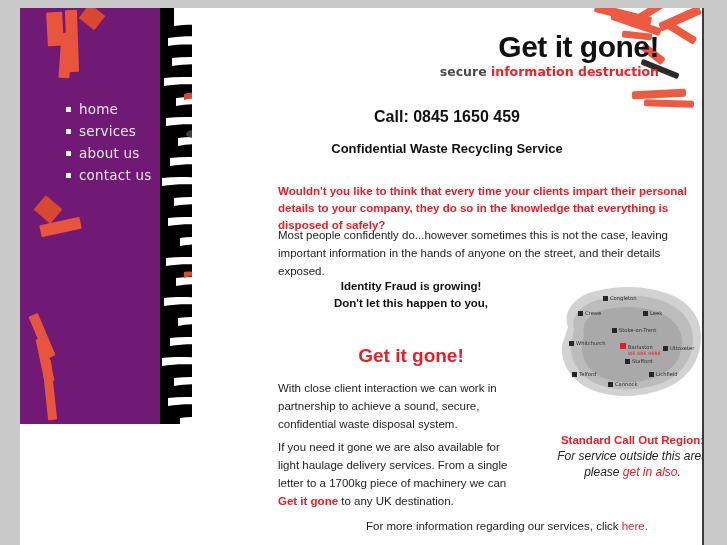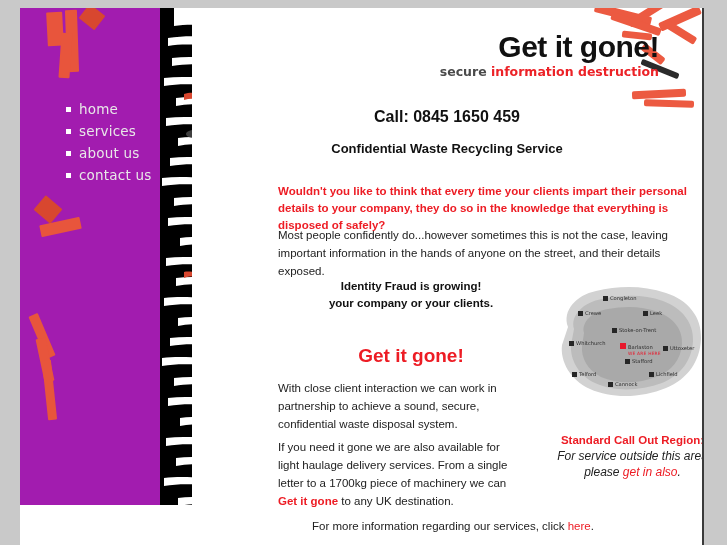--- a/index.html
+++ b/index.html
@@ -32,22 +32,22 @@
     border-right: 2px solid #3a3a3a;
     box-sizing: border-box;
   }
 
   
   #sidebar {
     position: absolute;
     left: 0px;
     top: 0px;
     width: 172px;
-    height: 497px;
-    background: #a21caf;
+    height: 416px;
+    background: #701a75;
     overflow: hidden;
   }
 
   
   #torn {
     position: absolute;
     left: 140px;
     top: 0px;
     width: 110px;
     height: 537px;
@@ -288,21 +288,21 @@
     color: #ed1c24;
     font-style: italic;
   }
 
   
   #footer {
     position: absolute;
     left: 120px;
     top: 512px;
     width: 390px;
-    text-align: left;
+    text-align: center;
     font-size: 11.5px;
     color: #222222;
   }
   #footer .link-red { font-style: normal; }
 </style>
 </head>
 <body>
 
 <div id="root">
   <div id="page">
@@ -394,21 +394,21 @@
       </div>
 
       <div id="call-line">Call: 0845 1650 459</div>
       <div id="service-line">Confidential Waste Recycling Service</div>
 
       <div id="lead">Wouldn't you like to think that every time your clients impart their personal details to your company, they do so in the knowledge that everything is disposed of safely?</div>
       <div id="para1">Most people confidently do...however sometimes this is not the case, leaving important information in the hands of anyone on the street, and their details exposed.</div>
 
       <div id="fraud">
         <div>Identity Fraud is growing!</div>
-        <div>your company or your clients.</div>
+        <div>Don't let this happen to you,</div>
       </div>
 
       <div id="gig-heading">Get it gone!</div>
 
       <div id="para2">With close client interaction we can work in partnership to achieve a sound, secure, confidential waste disposal system.</div>
 
       <div id="para3"><span>If you need it gone we are also available for light haulage delivery services. From a single letter to a 1700kg piece of machinery we can </span><span class="inline-red">Get it gone</span><span> to any UK destination.</span></div>
 
       <div id="map-wrap">
         <svg id="map-svg" width="160" height="125" viewBox="0 0 160 125" xmlns="http://www.w3.org/2000/svg">

